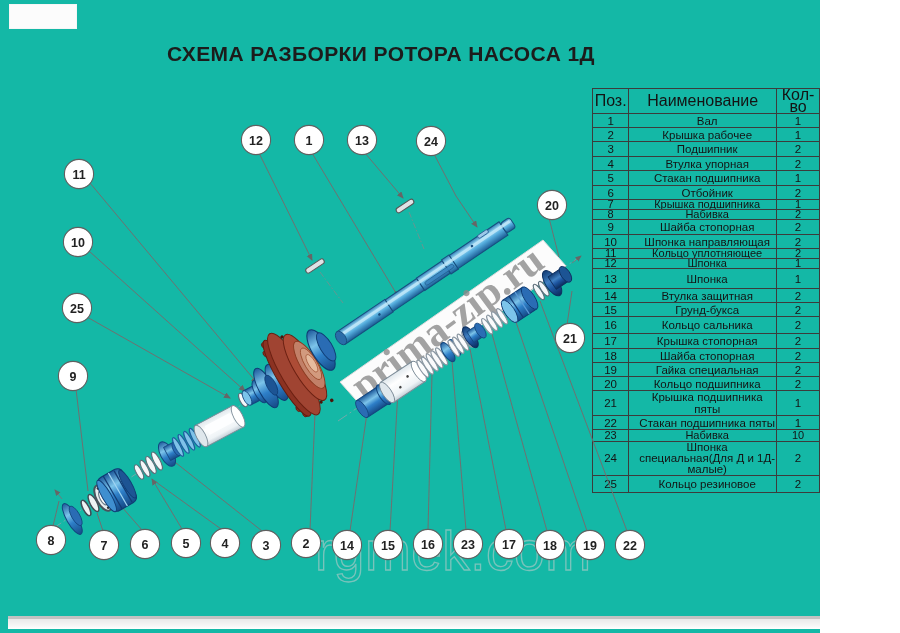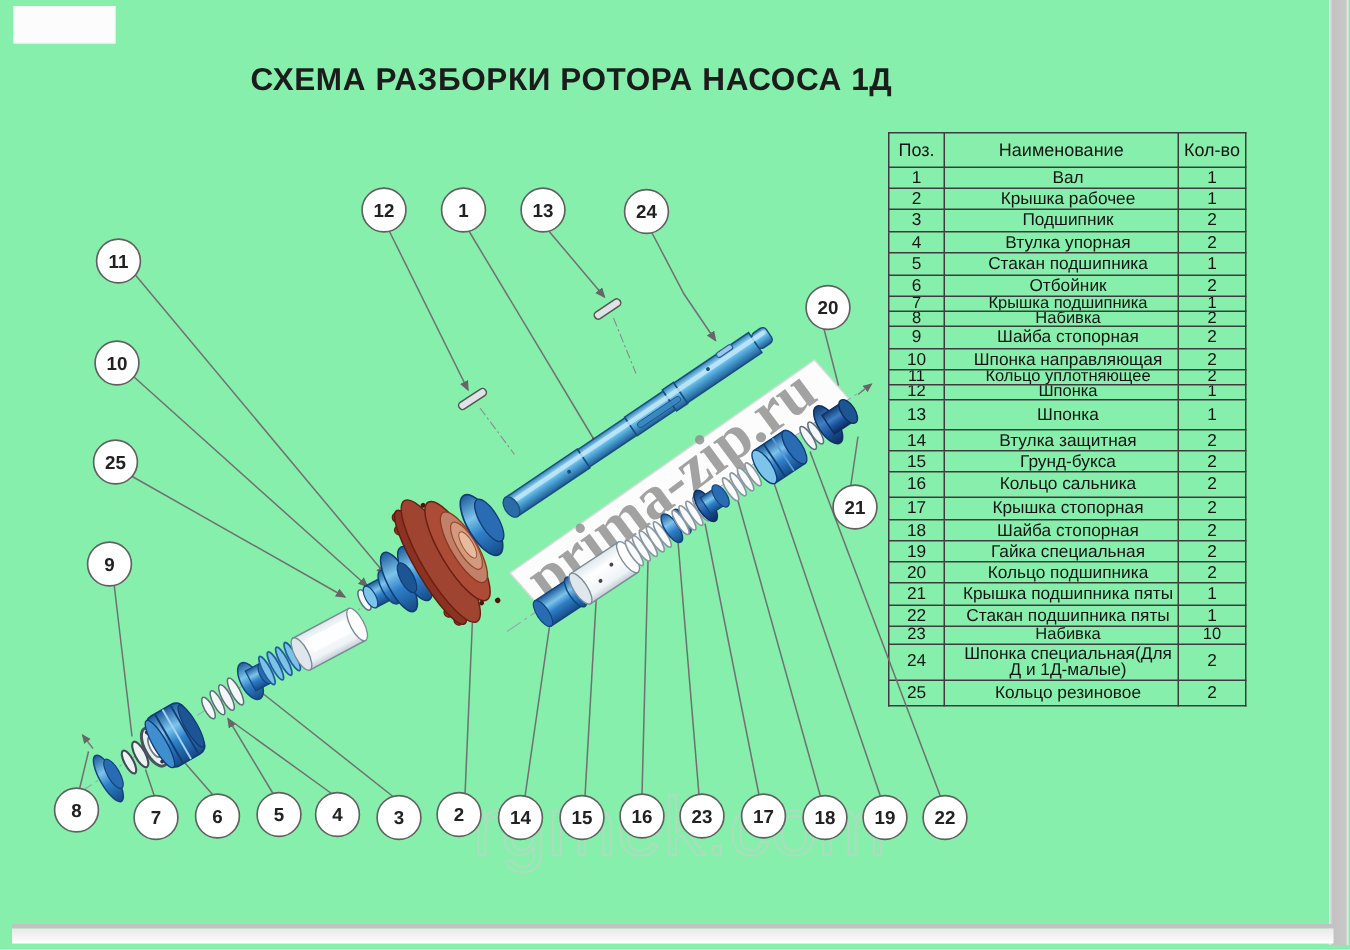--- a/index.html
+++ b/index.html
@@ -1,26 +1,26 @@
 <!DOCTYPE html>
 <html><head>
 <meta charset="utf-8">
 <style>
   html,body{margin:0;padding:0;}
-  .page{position:relative;width:900px;height:633px;background:#86efac;overflow:hidden;
+  .page{position:relative;width:820px;height:633px;background:#14b8a6;overflow:hidden;
         font-family:"Liberation Sans", sans-serif;}
   .title{position:absolute;left:167px;top:42px;font-size:21px;font-weight:bold;
          color:#1c1c1c;letter-spacing:0.4px;white-space:nowrap;}
   .ptable{position:absolute;left:592px;top:88px;border-collapse:collapse;table-layout:fixed;
           font-size:11.5px;color:#141414;}
   .ptable td,.ptable th{border:1px solid #3c3c3c;padding:0;overflow:hidden;
           line-height:12px;vertical-align:middle;}
   .ptable tr.sm td{line-height:9px;font-size:11px;}
   .ptable tr.dbl td{line-height:11px;}
-  .ptable th{font-weight:normal;font-size:12px;}
+  .ptable th{font-weight:normal;font-size:16px;}
   .ptable td.n{text-align:center;}
   .ptable td.nm{text-align:center;padding-left:9px;}
   .redge{position:absolute;left:886px;top:0;width:13px;height:630px;
          background:linear-gradient(90deg,#e9e9e9 0%,#c2c2c2 20%,#c8c8c8 85%,#f0f0f0 100%);}
   .bline{position:absolute;left:8px;top:616px;width:881px;height:3px;background:#c2c2c2;}
   .bshadow{position:absolute;left:8px;top:619px;width:881px;height:10px;
          background:linear-gradient(180deg,#e9e9e9 0%,#f7f7f7 70%,#ffffff 100%);}
 </style>
 </head>
 <body>

